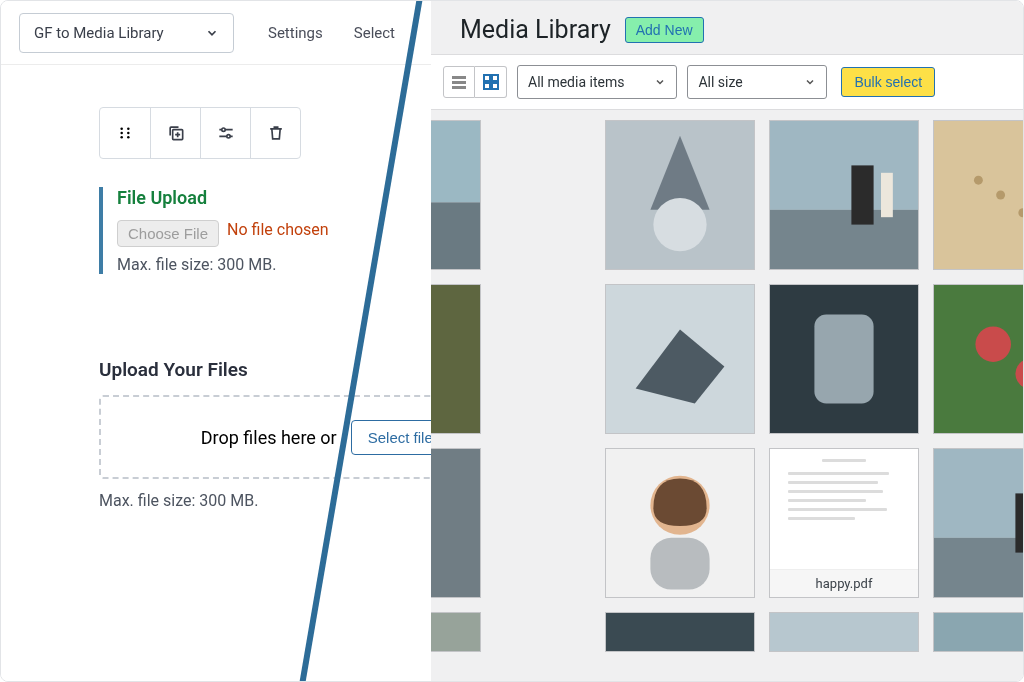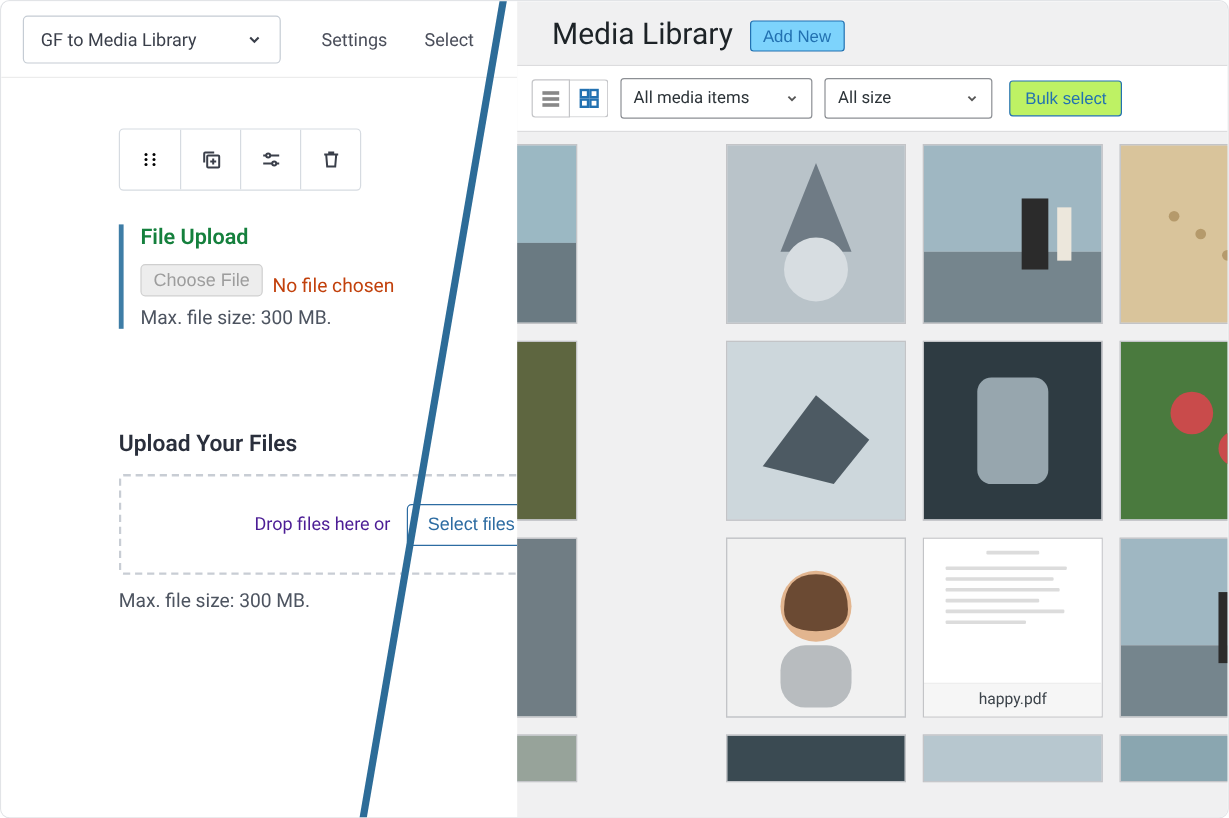--- a/index.html
+++ b/index.html
@@ -77,21 +77,21 @@
     padding-left: 14px;
   }
   .field-title {
     font-size: 18px;
     font-weight: 600;
     color: #15803d;
     margin-bottom: 12px;
   }
   .choose-row {
     display: flex;
-    align-items: flex-end;
+    align-items: flex-start;
     gap: 8px;
     margin-bottom: 8px;
   }
   .choose-file-btn {
     background: #ededed;
     border: 1px solid #cfcfcf;
     border-radius: 4px;
     padding: 4px 10px;
     font-size: 15px;
     color: #9d9d9d;
@@ -111,21 +111,21 @@
   .dropzone {
     border: 2px dashed #c8cdd4;
     border-radius: 4px;
     height: 84px;
     display: flex;
     align-items: center;
     justify-content: center;
     gap: 14px;
     width: 460px;
   }
-  .drop-text { color: #4c1d95; font-size: 15px; }
+  .drop-text { color: #000000; font-size: 18px; }
   .select-files-btn {
     border: 1px solid #2d6ca2;
     color: #2d6ca2;
     background: #fff;
     padding: 8px 16px;
     border-radius: 4px;
     font-size: 15px;
     font-weight: 500;
     cursor: pointer;
   }
@@ -152,21 +152,21 @@
   }
   .media-title {
     font-size: 25px;
     font-weight: 400;
     color: #1d2327;
     margin-left: 17px;
   }
   .add-new-btn {
     border: 1px solid #2271b1;
     color: #2271b1;
-    background: #7dd3fc;
+    background: #86efac;
     padding: 4px 10px;
     font-size: 14px;
     border-radius: 3px;
     cursor: pointer;
   }
   .filter-bar {
     background: #fff;
     border-top: 1px solid #dcdcde;
     border-bottom: 1px solid #dcdcde;
     display: flex;
@@ -197,21 +197,21 @@
     font-size: 14px;
     color: #2c3338;
     background: #fff;
     cursor: pointer;
     gap: 30px;
   }
   .filter-select svg { width: 12px; height: 12px; color:#555; }
   .bulk-btn {
     border: 1px solid #2271b1;
     color: #2271b1;
-    background: #bef264;
+    background: #fde047;
     padding: 6px 12px;
     border-radius: 3px;
     font-size: 14px;
     cursor: pointer;
     margin-left: 4px;
   }
 
   .media-grid {
     padding: 10px 20px 0 10px;
     display: grid;

